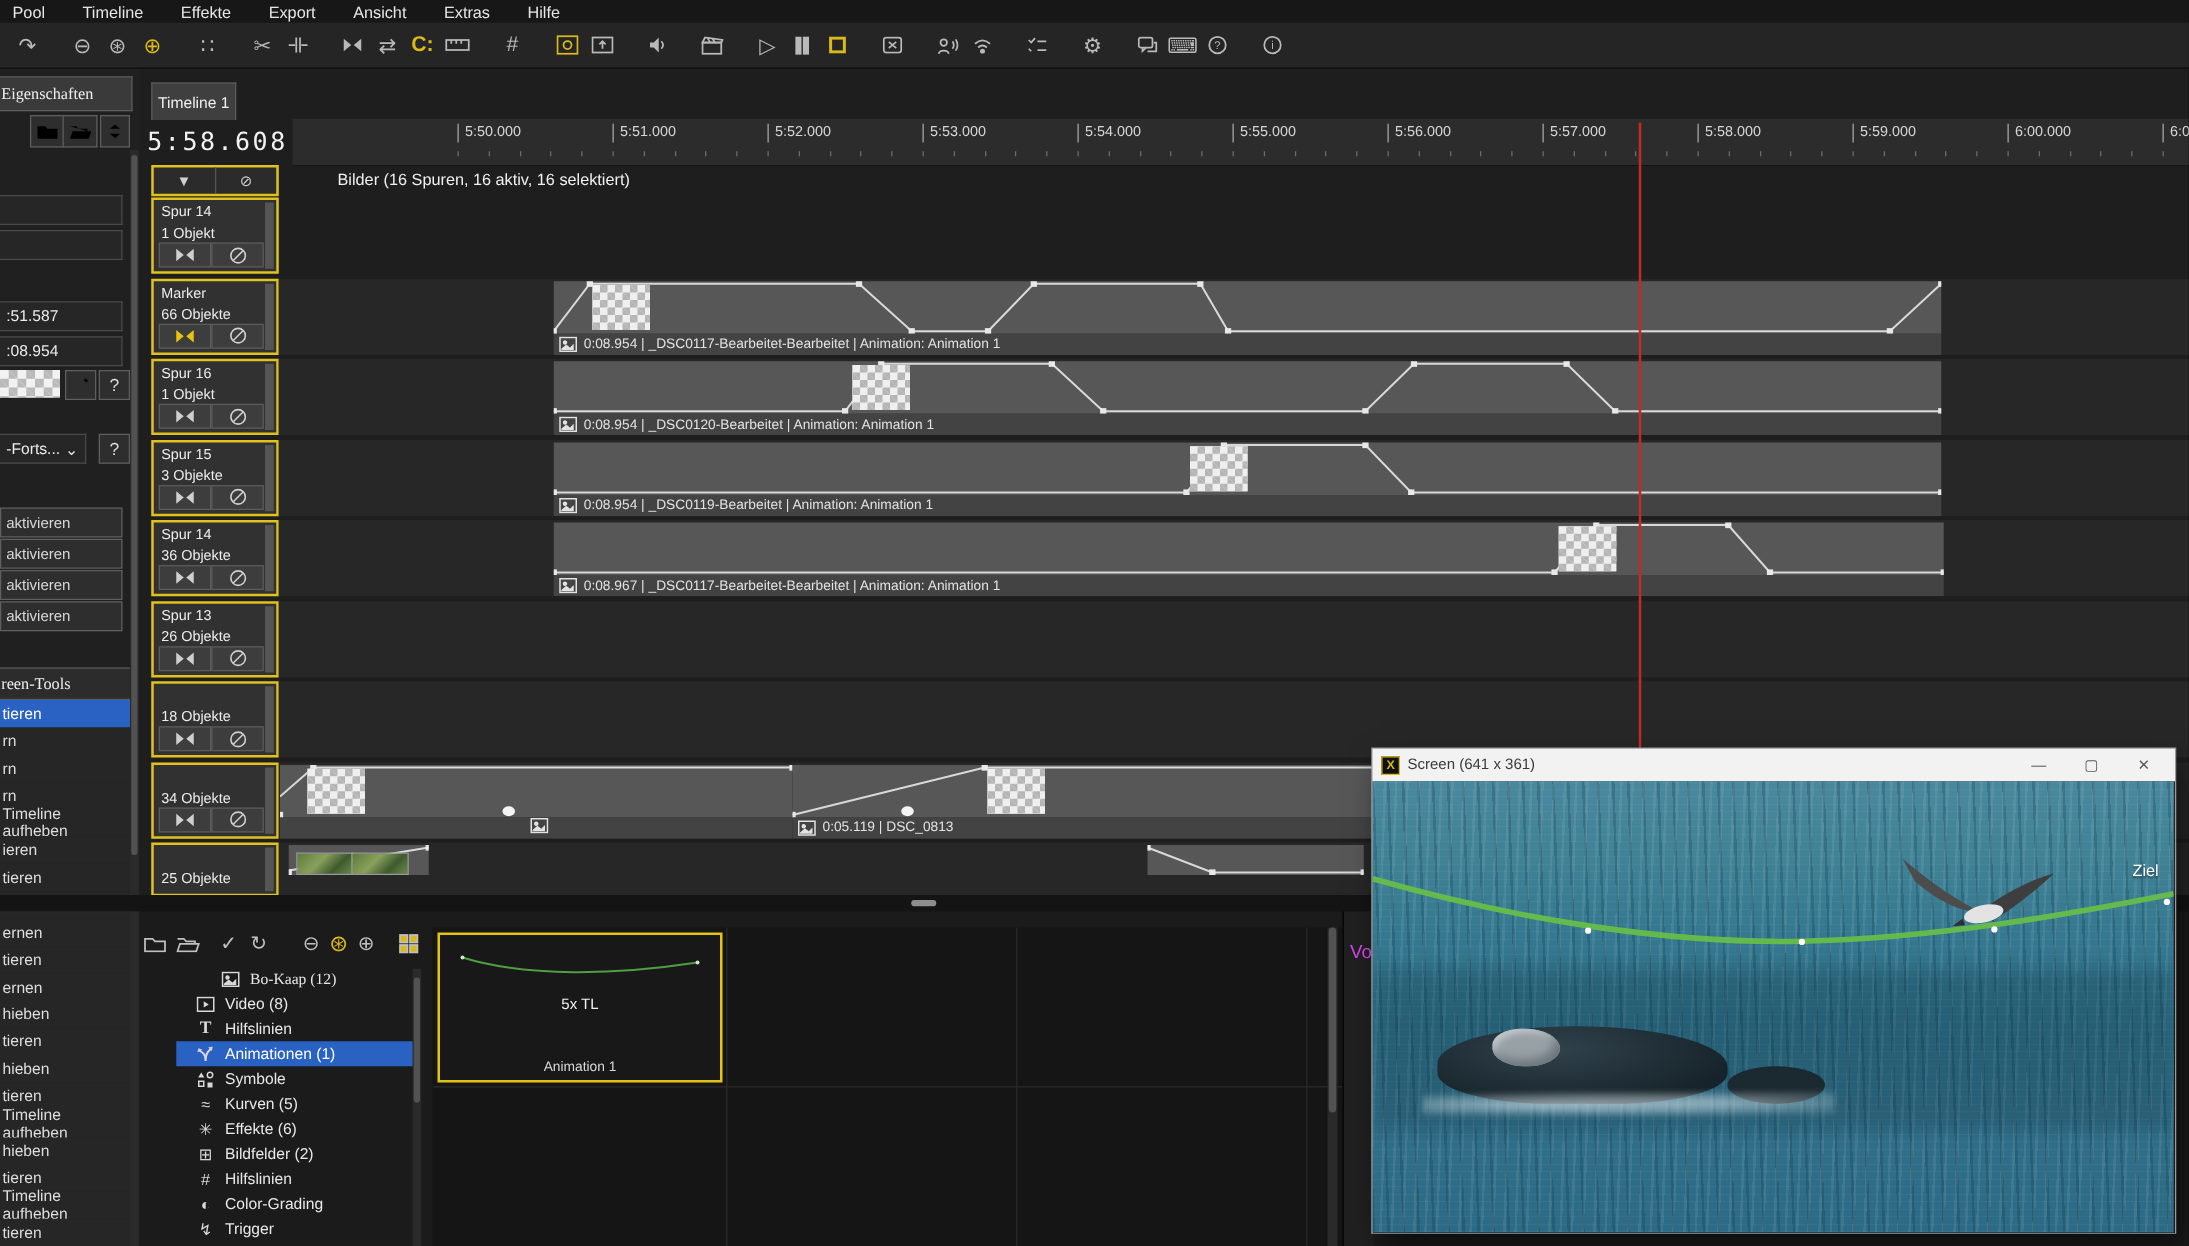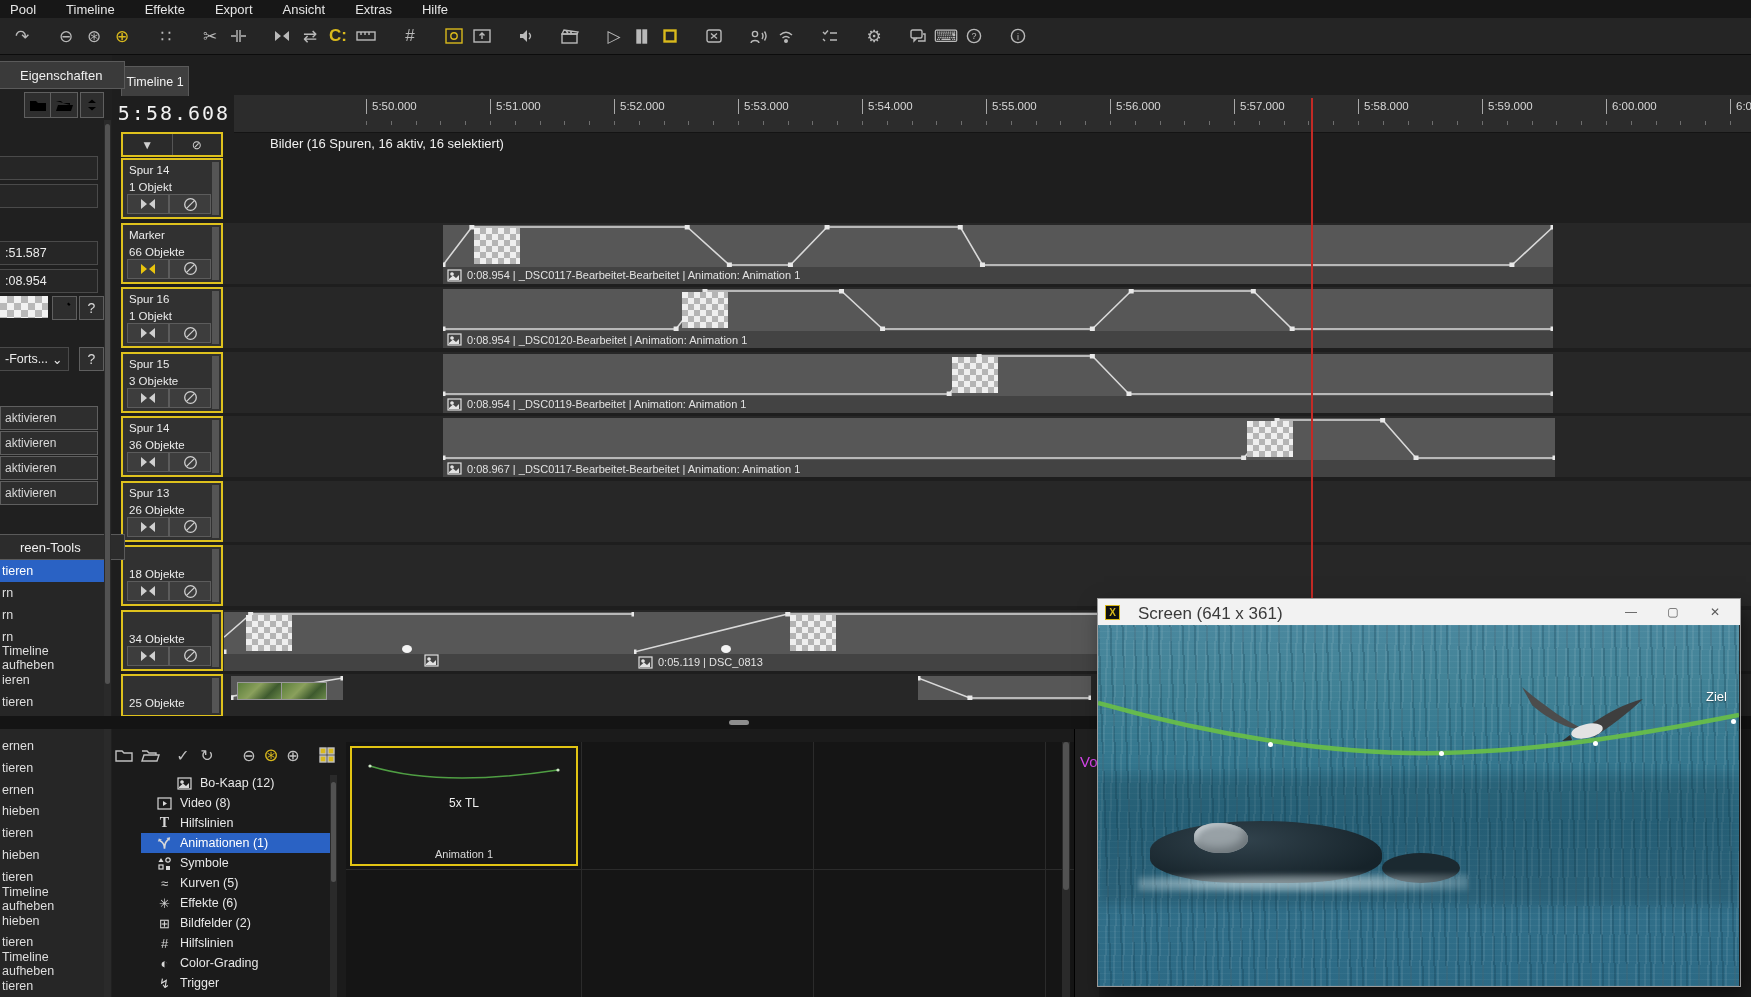--- a/index.html
+++ b/index.html
@@ -19,21 +19,21 @@
   .tb-icon.active{color:#d9b91c;}
   .tb-icon.active svg{stroke:#d9b91c;}
   .tb-gap{width:16px;}
   #tb-field{position:absolute;left:1607px;top:22px;width:110px;height:28px;background:#1c1c1c;
             color:#cfcfcf;display:flex;align-items:center;justify-content:center;font-size:12px;}
   #tb-user{position:absolute;left:1724px;top:24px;width:22px;height:22px;border:1.6px solid #9a9a9a;
            border-radius:50%;display:flex;align-items:center;justify-content:center;color:#9a9a9a;}
   
   #left-panel{left:0;top:54px;width:112px;height:943px;background:#202020;z-index:4;}
   .lp-tab{position:absolute;left:0;width:104px;height:26px;background:#3a3a3a;border:1px solid #5a5a5a;
-          border-left:none;display:flex;align-items:center;padding-left:20px;color:#efefef;font-size:13px;}
+          border-left:none;display:flex;align-items:center;padding-left:1px;color:#efefef;font-size:13px;font-family:Liberation Serif, serif;}
   .lp-btn{position:absolute;background:#2e2e2e;border:1px solid #5f5f5f;display:flex;align-items:center;
           justify-content:center;color:#d8d8d8;}
   .lp-field{position:absolute;left:0;width:92px;height:22px;background:#262626;border:1px solid #4a4a4a;
             border-left:none;display:flex;align-items:center;padding-left:5px;color:#ececec;font-size:12.5px;}
   .checker{background-image:linear-gradient(45deg,#b9b9b9 25%,transparent 25%,transparent 75%,#b9b9b9 75%),
            linear-gradient(45deg,#b9b9b9 25%,#f2f2f2 25%,#f2f2f2 75%,#b9b9b9 75%);
            background-size:14px 14px;background-position:0 0,7px 7px;background-color:#f2f2f2;}
   .lp-list-item{position:absolute;left:0;width:104px;height:21.85px;display:flex;align-items:center;
                 padding-left:2px;color:#dedede;font-size:12.5px;background:#262626;box-sizing:border-box;}
   .lp-list-item.sel{background:#2a62c4;color:#fff;}
@@ -86,21 +86,21 @@
   #tile1{position:absolute;left:4px;top:4px;width:228px;height:120px;background:#181818;border:2px solid #e2c413;box-sizing:border-box;}
   #tile1 .cap{position:absolute;bottom:4px;width:100%;text-align:center;color:#d8d8d8;font-size:11px;}
   #tile1 .mid{position:absolute;top:48px;width:100%;text-align:center;color:#f0f0f0;font-size:12px;}
   #vo-strip{position:absolute;left:962px;top:0;width:24px;height:268px;background:#202020;border-left:1px solid #000;}
   #vo-strip .t{position:absolute;left:5px;top:24px;color:#d946ef;font-size:15px;}
   
   #screen-win{left:1098px;top:599px;width:642px;height:387px;z-index:20;box-shadow:0 0 0 1px #9a9a9a,6px 10px 22px rgba(0,0,0,.55);}
   #sw-title{position:absolute;left:0;top:0;width:100%;height:26px;background:#f2f2f2;}
   #sw-x{position:absolute;left:7px;top:6px;width:15px;height:15px;background:#111;border:1.5px solid #d9b91c;
         color:#d9b91c;font-size:10px;font-weight:bold;display:flex;align-items:center;justify-content:center;box-sizing:border-box;}
-  #sw-title .t{position:absolute;left:28px;top:5px;color:#3a3a3a;font-size:17px;margin-left:12px;}
+  #sw-title .t{position:absolute;left:28px;top:5px;color:#3a3a3a;font-size:12px;}
   .sw-btn{position:absolute;top:4px;width:18px;height:18px;display:flex;align-items:center;justify-content:center;color:#5a5a5a;font-size:12px;}
   #sw-content{position:absolute;left:0;top:26px;width:641px;height:361px;overflow:hidden;
     background:linear-gradient(180deg,#4a889e 0%,#418296 16%,#35788f 34%,#2e6e87 55%,#32708a 74%,#2c6a85 100%);}
   #water-tex{position:absolute;inset:0;
     background:repeating-linear-gradient(92deg,rgba(255,255,255,.075) 0 2px,rgba(255,255,255,0) 2px 9px),
                repeating-linear-gradient(88deg,rgba(6,44,62,.22) 0 2px,rgba(0,0,0,0) 2px 12px),
                repeating-linear-gradient(180deg,rgba(255,255,255,.04) 0 1px,rgba(0,0,0,0) 1px 6px);}
   #whale-band{position:absolute;left:0;top:150px;width:100%;height:130px;background:rgba(8,40,56,.22);filter:blur(6px);}
   #whale{position:absolute;left:52px;top:196px;width:232px;height:62px;background:radial-gradient(ellipse at 40% 30%,#31424c,#16232a 75%);
          border-radius:55% 60% 45% 45%;}
@@ -743,21 +743,21 @@
 </div>
 
 <div id="playhead" class="abs"></div>
 <div id="splitter">
     <div class="pill"></div>
   </div>
 
 <div id="pool" class="abs">
   <div id="pool-toolbar"></div>
   <div id="pool-tree" style="position: absolute; left: 0px; top: 44px; width: 230px; height: 224px;">
-      <div class="tree-item" style="left: 64px; top: 0px;">
+      <div class="tree-item" style="left: 64px; top: 0px; font-family: Liberation Serif, serif;">
         <span class="ic">
           <svg stroke="#d8d8d8" fill="none" stroke-width="1.2" width="15" height="13">
             <rect x="1" y="1" width="13" height="11"></rect>
             <circle cx="5" cy="5" r="1.2" fill="currentColor"></circle>
             <path d="M2,10 L6,6.5 L9,9 L12,6 V11 H2 Z" fill="currentColor" stroke="none"></path>
           </svg>
         </span>
         <span>Bo-Kaap (12)</span>
       </div>
       <div class="tree-item" style="left: 44px; top: 20px;">

